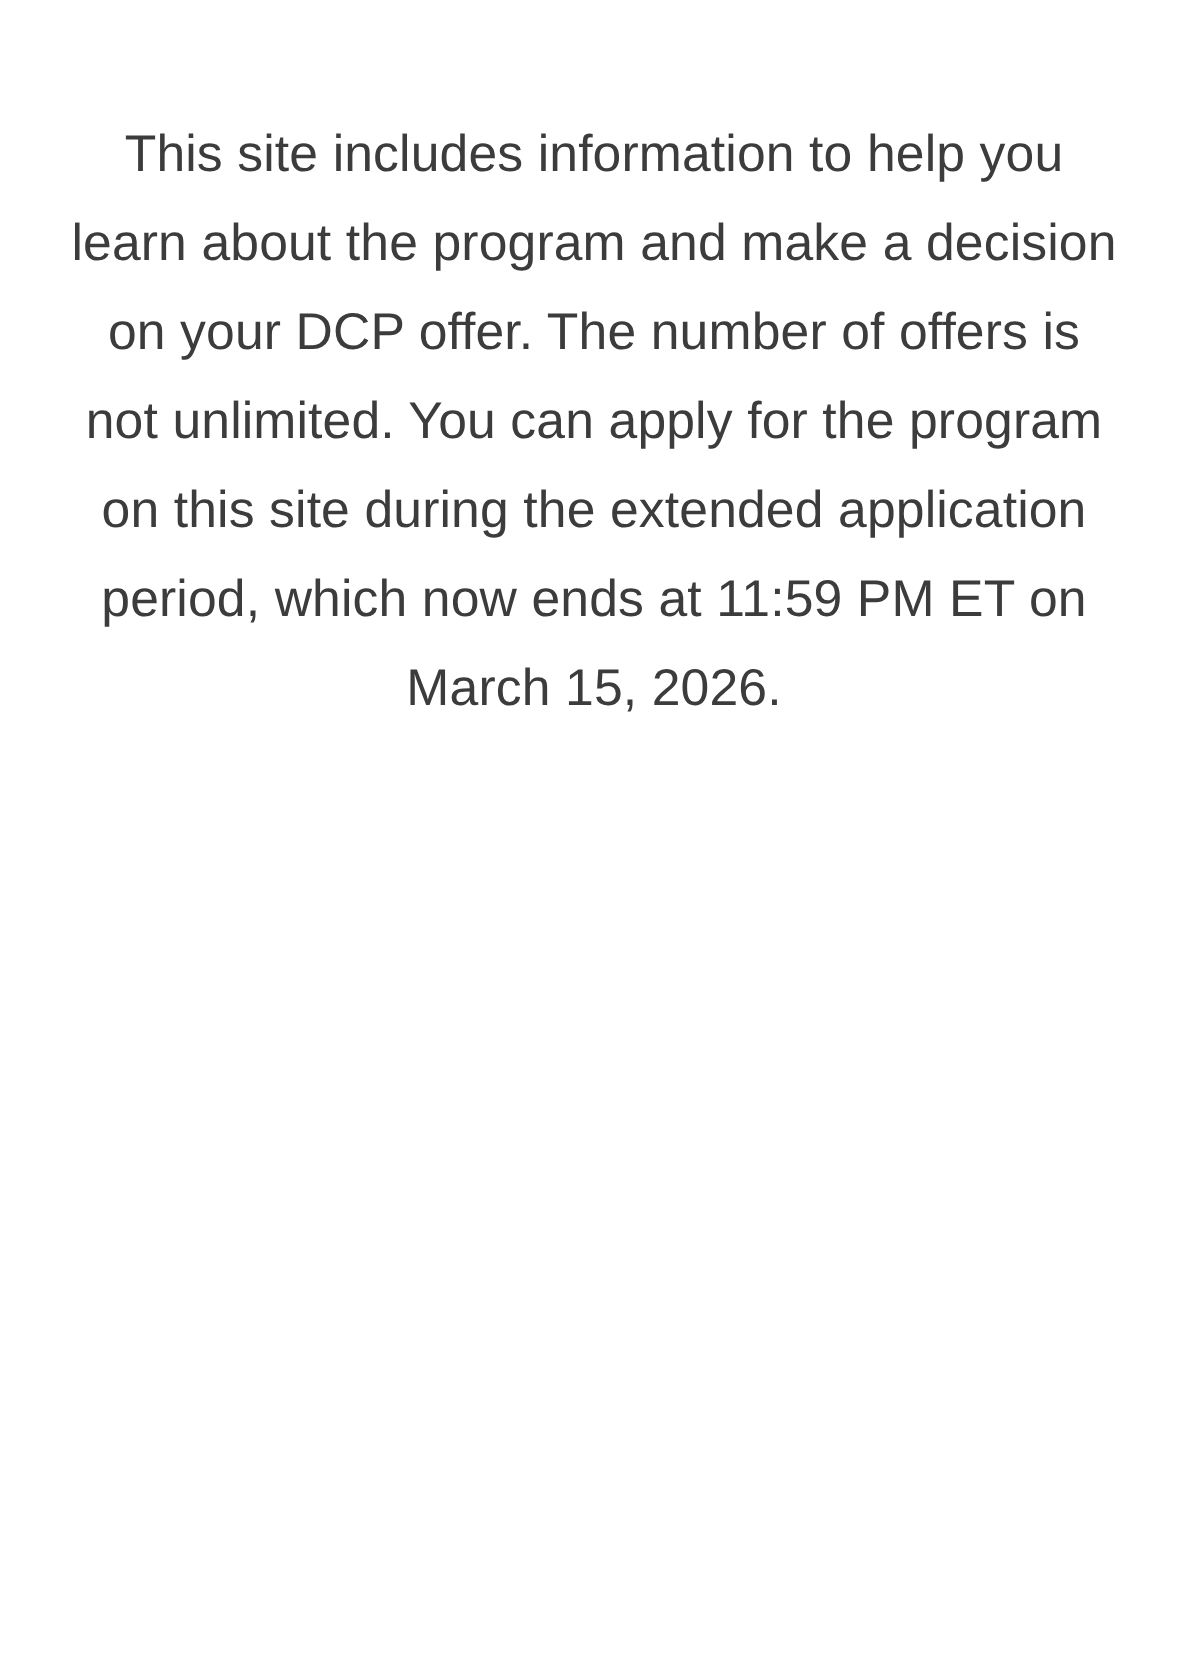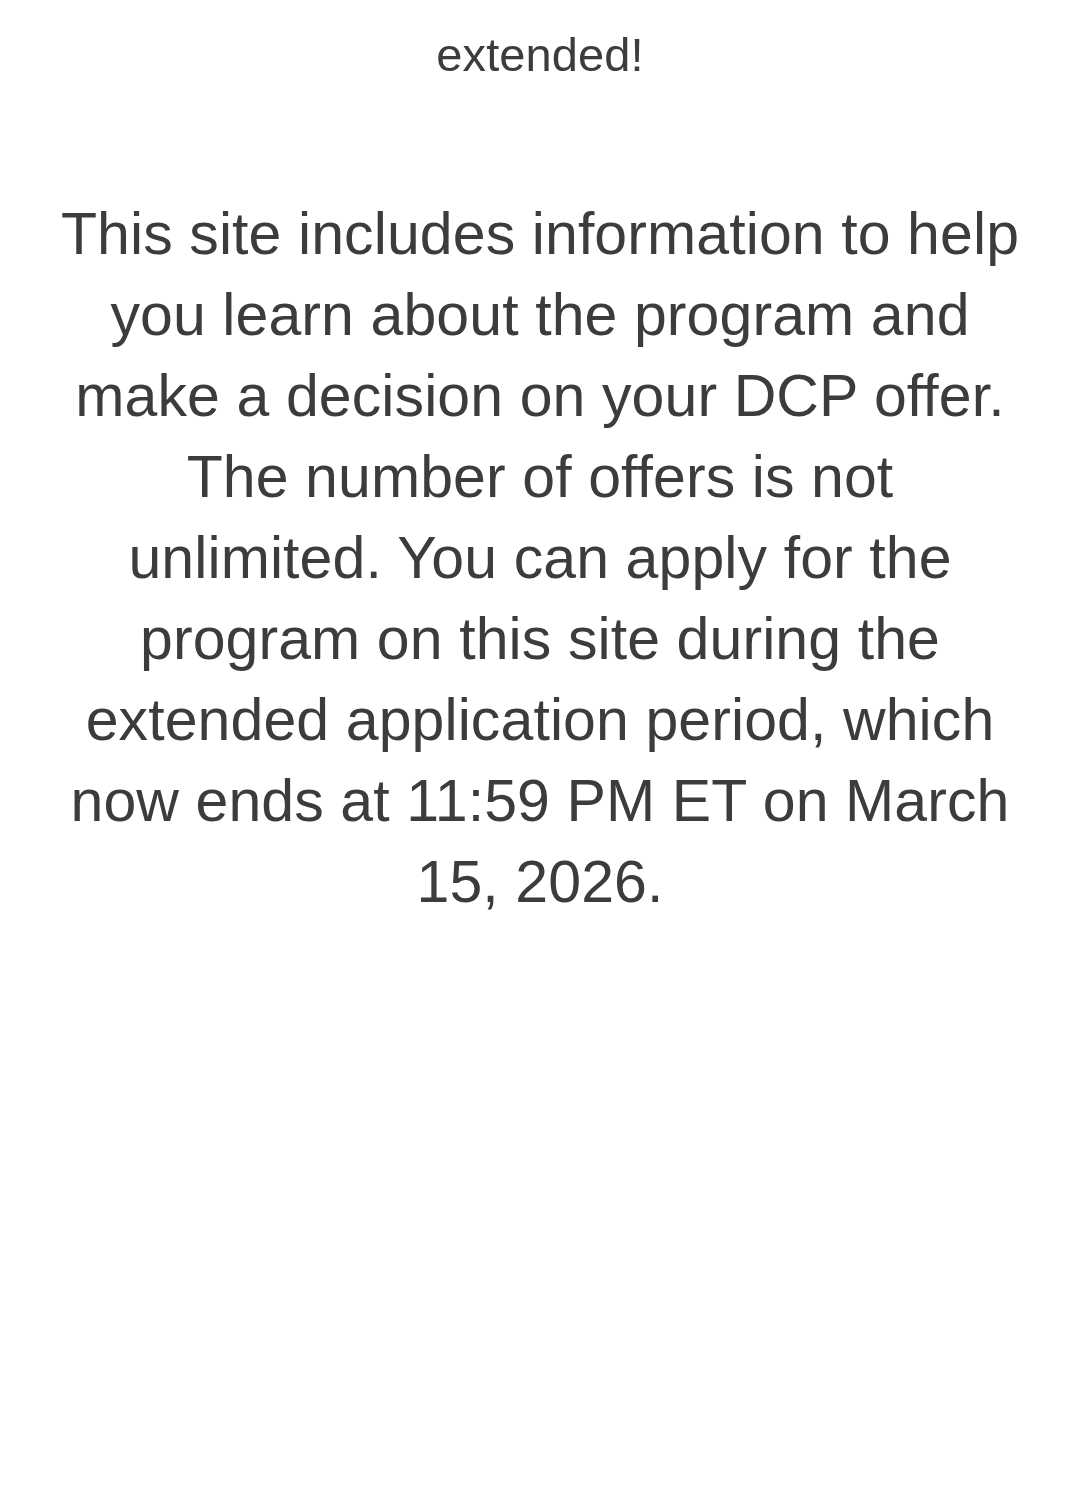--- a/index.html
+++ b/index.html
@@ -25,38 +25,37 @@
     font-size: 47px;
     line-height: 82px;
     text-align: center;
     color: #3c3c3c;
     margin: 0;
     padding-top: 14px;
     font-weight: 400;
     letter-spacing: 0.1px;
   }
   .para {
-    font-size: 59px;
+    font-size: 47px;
     line-height: 81px;
     text-align: center;
     color: #3c3c3c;
     margin: 0;
     font-weight: 400;
     letter-spacing: 0.1px;
   }
   .para-1 {
     margin-top: 98px;
   }
   .para-2 {
     margin-top: 92px;
   }
 </style>
 </head>
 <body>
 
 <div class="page">
 
-  <h1 class="heading-tail">extended!</h1>
 
   <p class="para para-1">This site includes information to help you learn about the program and make a decision on your DCP offer. The number of offers is not unlimited. You can apply for the program on this site during the extended application period, which now ends at 11:59 PM ET on March 15, 2026.</p>
 
 
 </div>
 
 </body></html>

